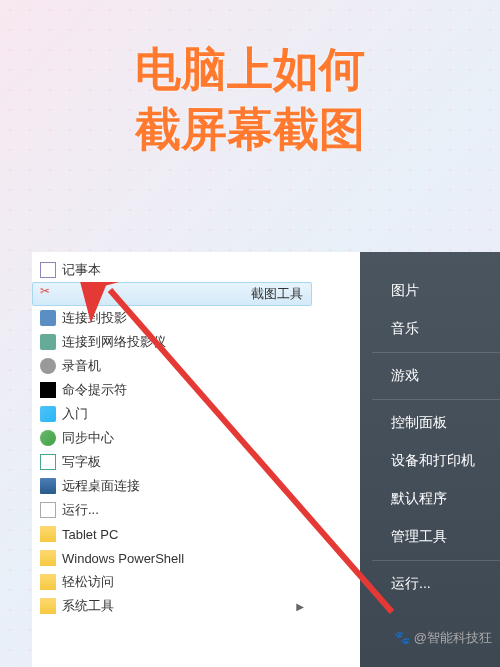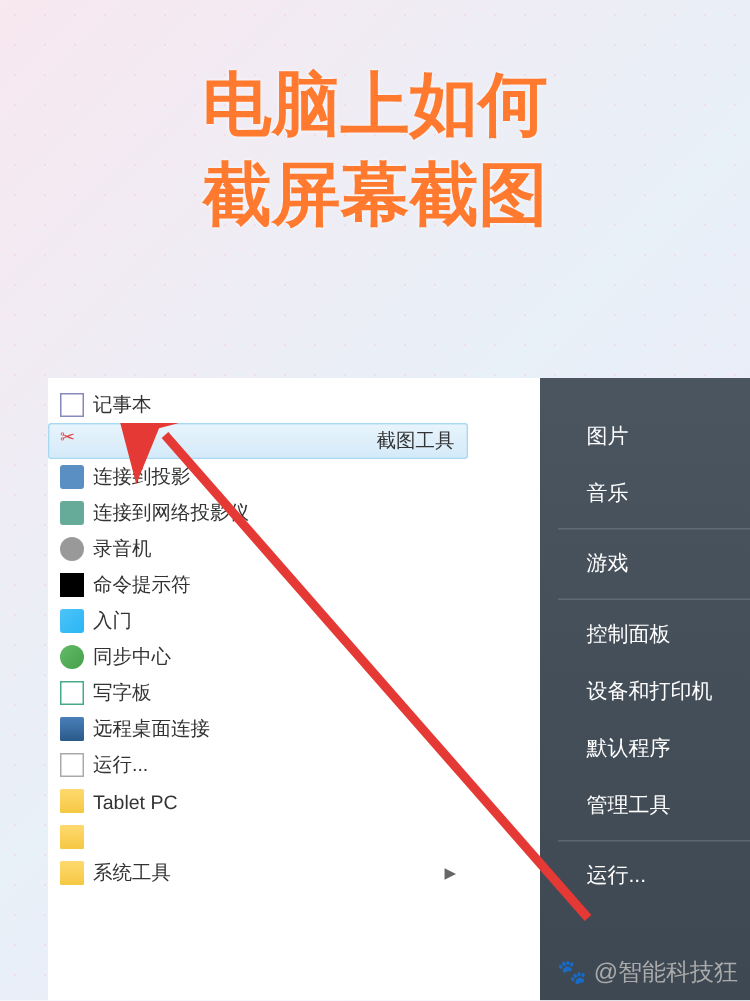--- a/index.html
+++ b/index.html
@@ -108,23 +108,23 @@
       position: absolute;
       top: 30px;
       left: 30px;
       width: 360px;
       height: 360px;
       z-index: 3;
       pointer-events: none;
     }
     .watermark {
       position: absolute;
-      bottom: 8px;
+      bottom: 20px;
       right: 8px;
-      font-size: 16px;
+      font-size: 13px;
       color: #aaa;
       z-index: 5;
     }
     .ic-notepad { background:#fff; border:1px solid #88b;}
     .ic-snip { position:relative; }
     .ic-snip::before { content:"✂"; color:#d44; font-size:12px; position:absolute; left:-1px; top:-2px;}
     .ic-proj { background:#5a8fc4; border-radius:2px;}
     .ic-net { background:#6a9; border-radius:2px;}
     .ic-rec { background:#999; border-radius:50%;}
     .ic-cmd { background:#000;}
@@ -187,20 +187,25 @@
       <div class="menu-item">
         <span class="menu-icon ic-run"></span>
         <span>运行...</span>
       </div>
       <div class="menu-item">
         <span class="menu-icon folder-icon"></span>
         <span>Tablet PC</span>
       </div>
       <div class="menu-item">
         <span class="menu-icon folder-icon"></span>
+        <span>Windows PowerShell</span>
+      </div>
+      <div class="menu-item">
+        <span class="menu-icon folder-icon"></span>
+        <span>轻松访问</span>
       </div>
       <div class="menu-item">
         <span class="menu-icon folder-icon"></span>
         <span>系统工具</span>
         <span class="arrow-after">▶</span>
       </div>
     </div>
 
   <div class="start-menu-right">
     <div class="right-item">图片</div>

